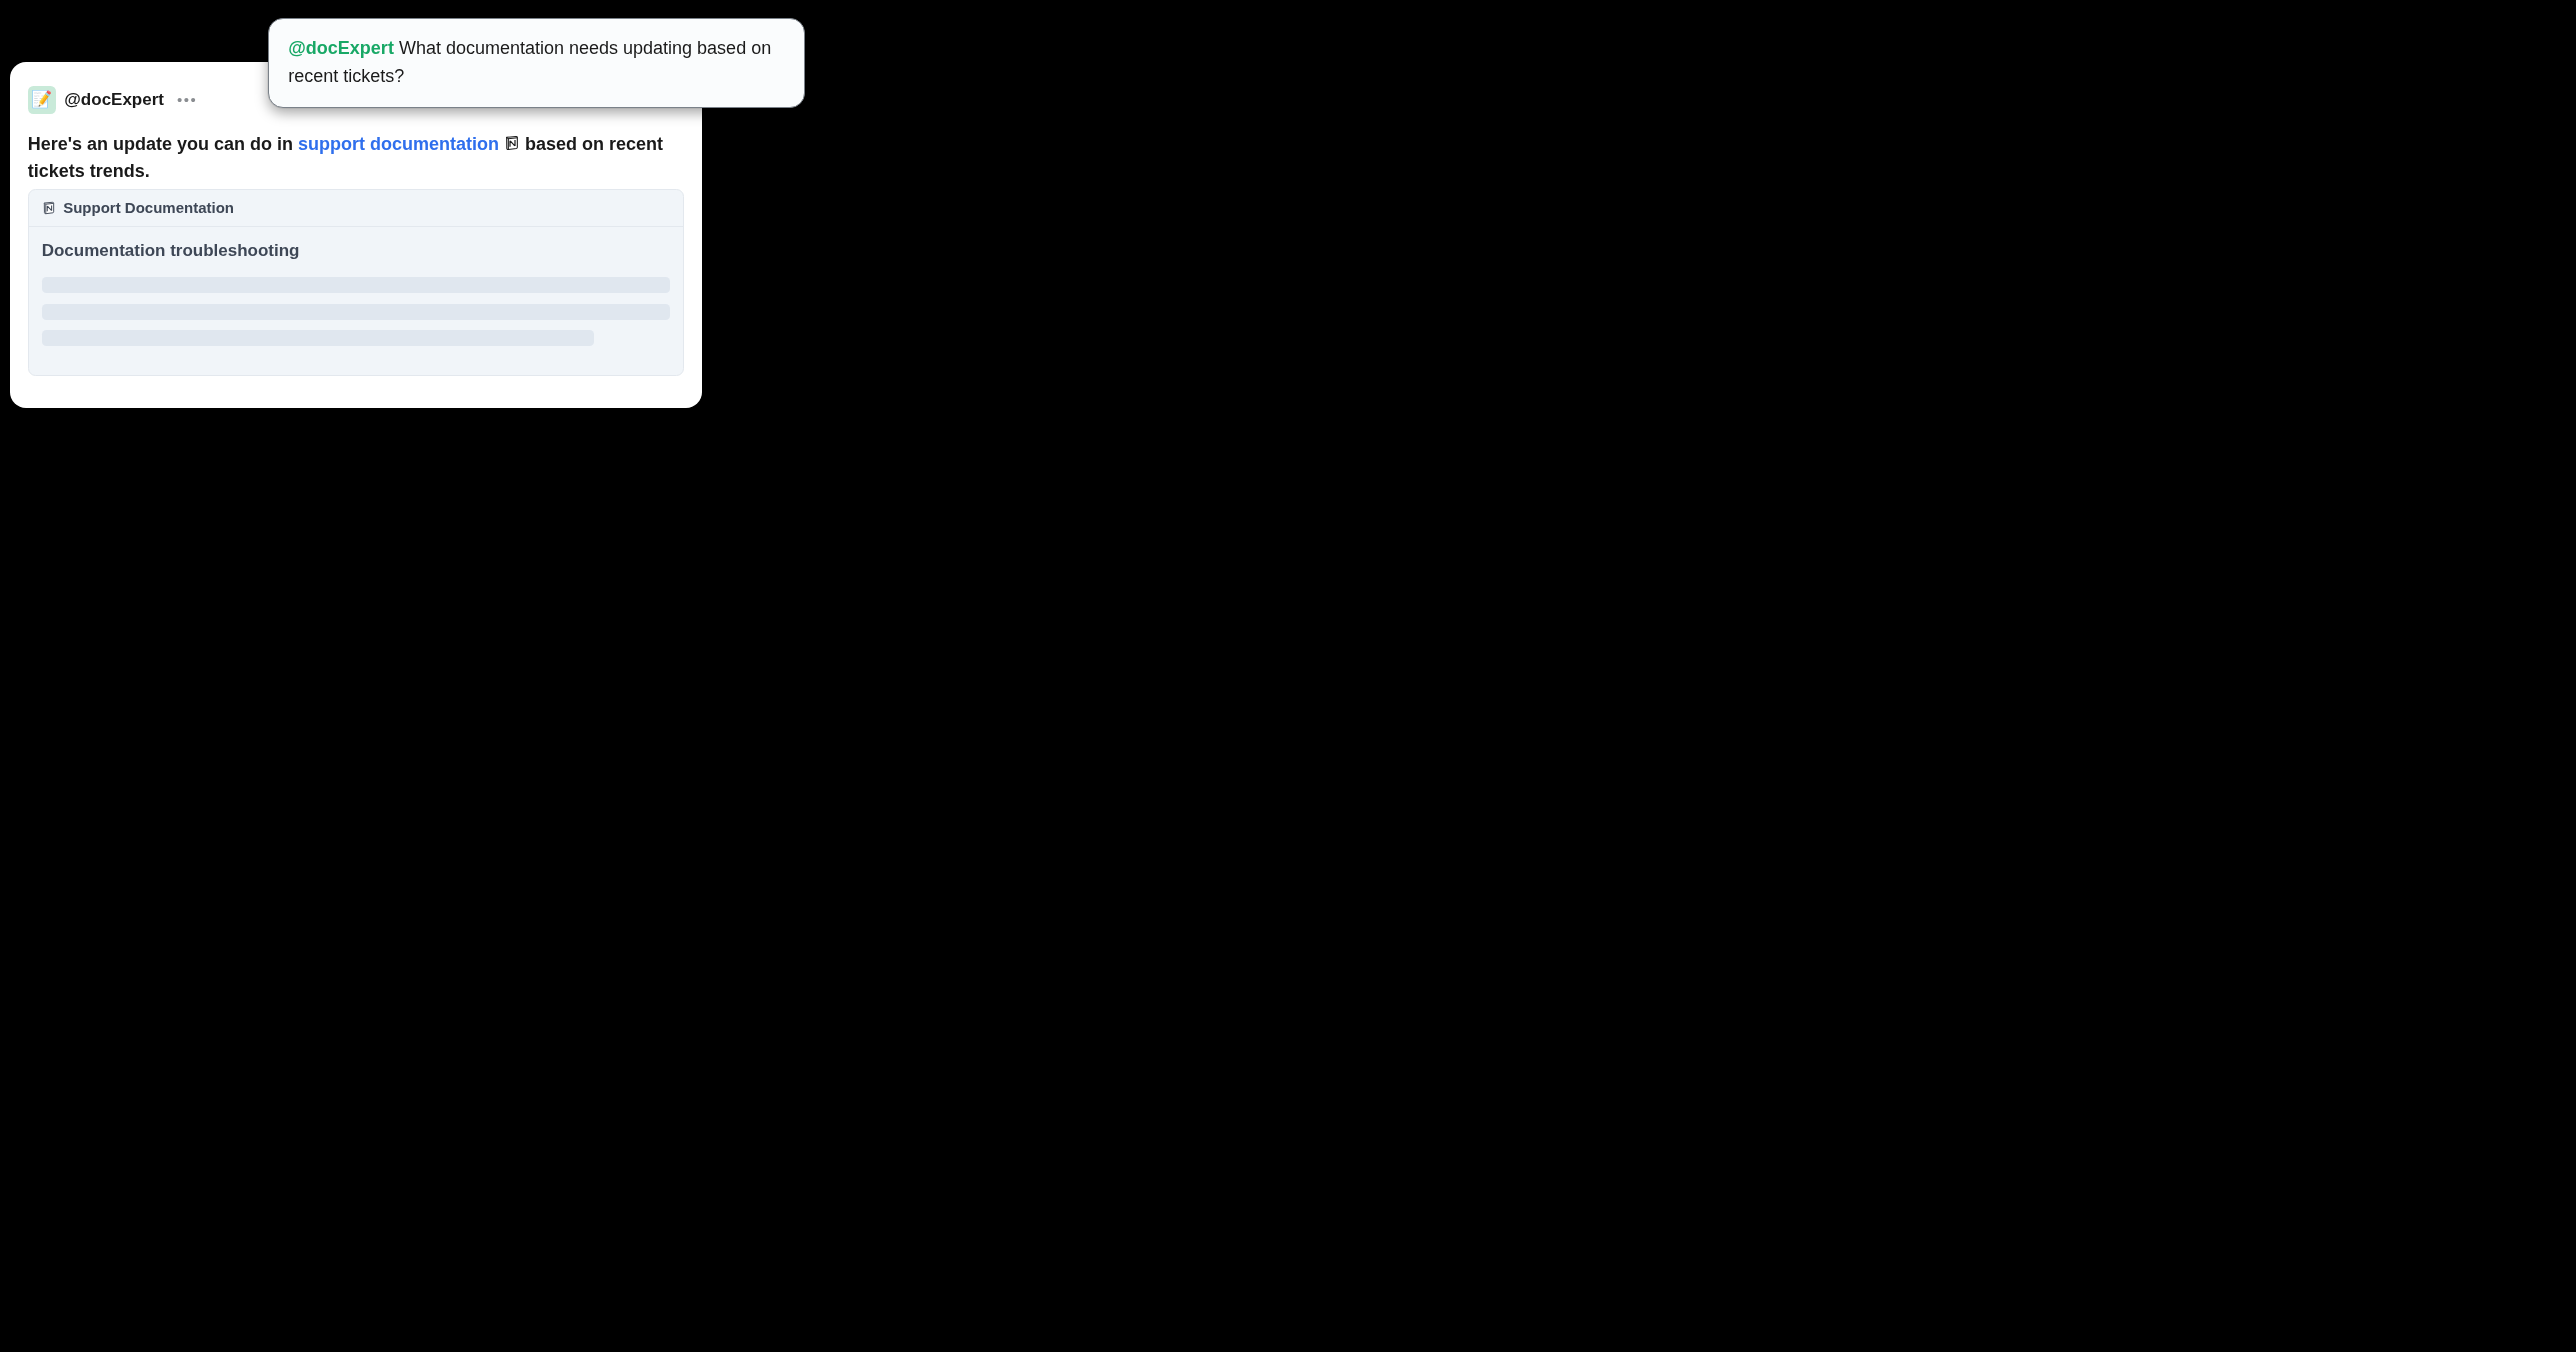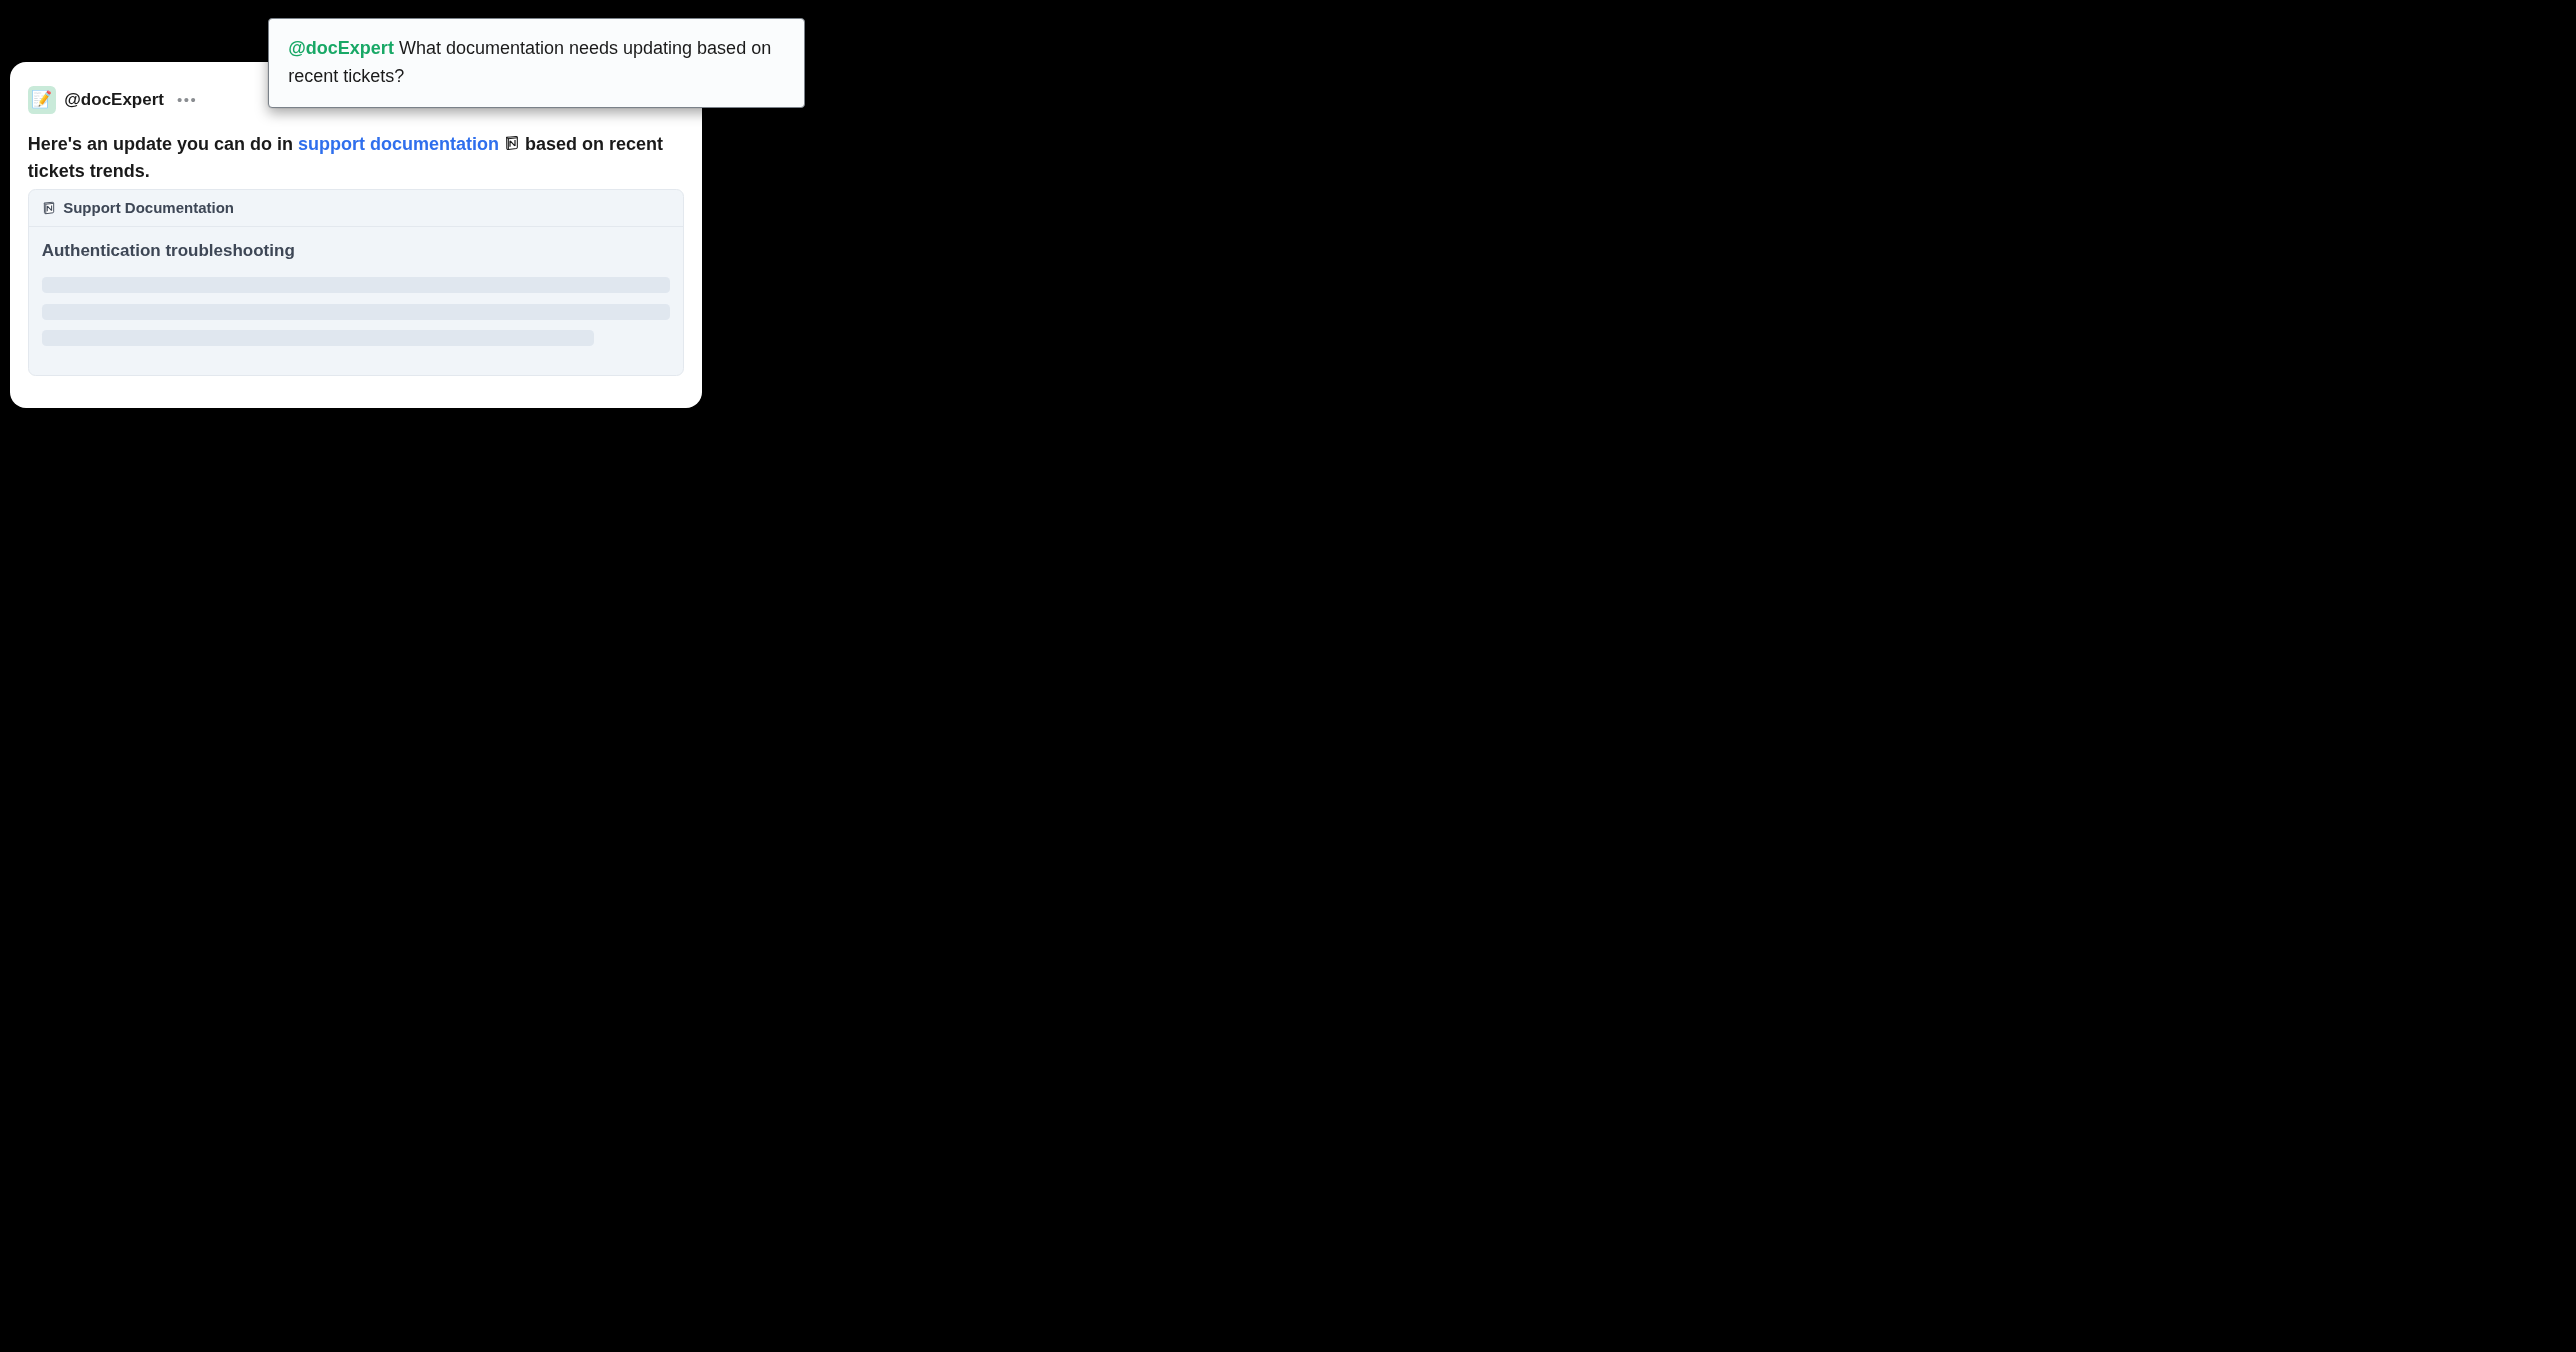--- a/index.html
+++ b/index.html
@@ -129,21 +129,21 @@
       width: 88%;
     }
     
     .query-bubble {
       position: absolute;
       left: 268px;
       top: 18px;
       width: 537px;
       background: #fafcfd;
       border: 0.5px solid #7a8189;
-      border-radius: 4px;
+      border-radius: 15px;
       padding: 16px 19.3px;
       box-shadow: 0 4.3px 13px rgba(0,0,0,0.35), 0 0 0 0.5px rgba(0,0,0,0.1);
     }
     
     .query-text {
       font-size: 18px;
       font-weight: 500;
       color: #1a1a1a;
       line-height: 1.55;
     }
@@ -183,21 +183,21 @@
         <svg viewBox="0 0 24 24" fill="none" stroke="#3e4756" stroke-width="1.6">
           <path d="M4 3.5 L18 2.2 C19 2.1 20 2.8 20 3.8 L20 18.5 C20 19.3 19.5 20 18.7 20.2 L6.5 21.8 C5.3 22 4.2 21.1 4.2 19.9 L4 5 C4 4.2 3.5 3.6 4 3.5 Z" fill="#fff"></path>
           <path d="M4 3.5 L6.5 5.5 L20 4"></path>
           <path d="M6.5 5.5 L6.5 21.8"></path>
           <path d="M9 8.5 L9 17.5 M16.5 7.5 L16.5 16.5 M9.3 8.8 L16.2 16.2" stroke-width="1.8"></path>
         </svg>
       </span>
       <span class="doc-card-title">Support Documentation</span>
     </div>
     <div class="doc-card-body">
-      <div class="doc-heading">Authentication troubleshooting</div>
+      <div class="doc-heading">Documentation troubleshooting</div>
       <div class="skeleton-line"></div>
       <div class="skeleton-line"></div>
       <div class="skeleton-line short"></div>
     </div>
   </div>
 </div>
 
 <div class="query-bubble">
   <p class="query-text">
     <span class="mention">@docExpert</span>

